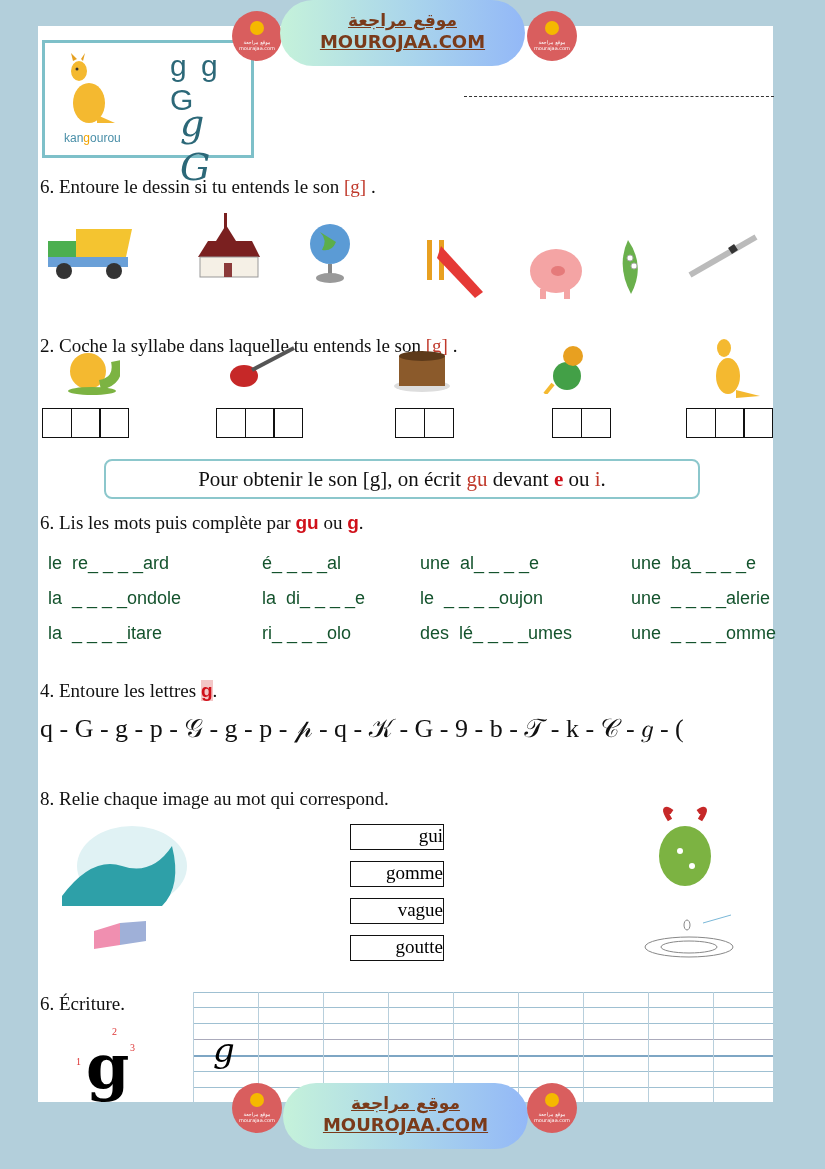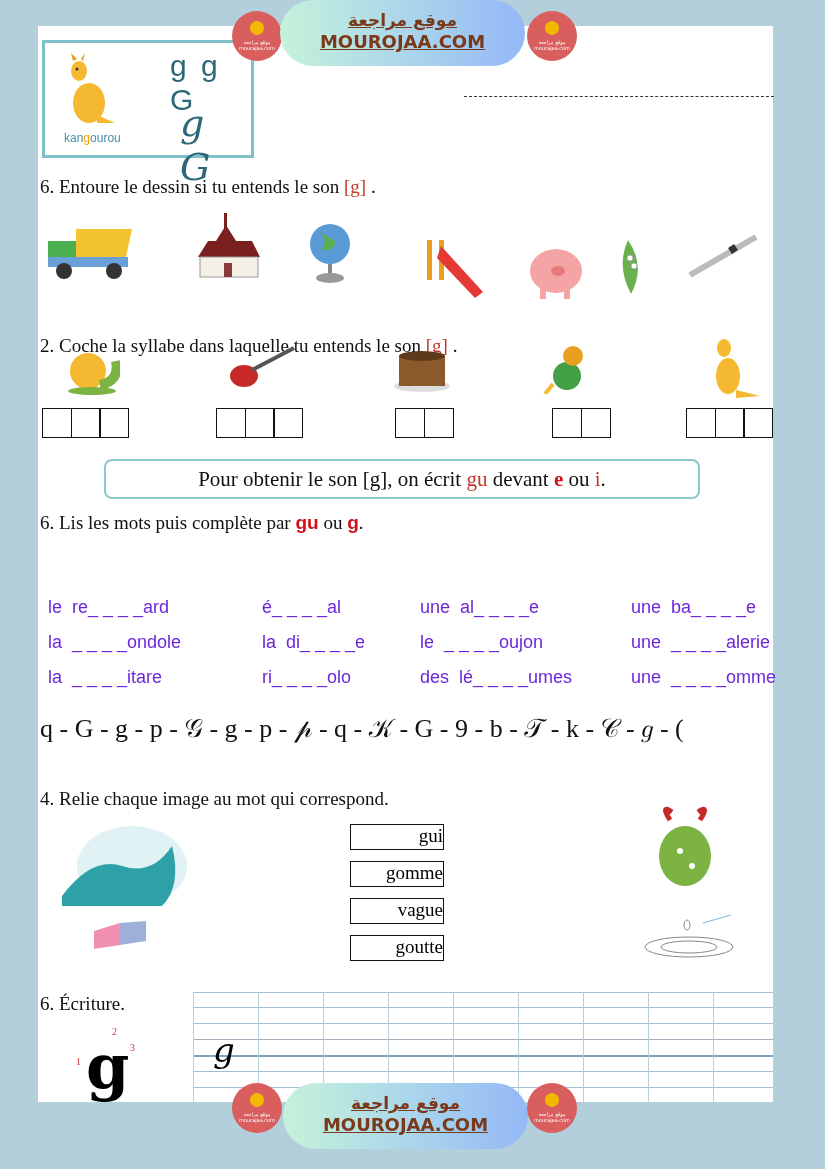--- a/index.html
+++ b/index.html
@@ -18,21 +18,21 @@
   .kbox .print{position:absolute;left:125px;top:6px;font-family:"Liberation Sans",sans-serif;font-size:30px;color:#2c6878;letter-spacing:3px;}
   .kbox .cursive{position:absolute;left:135px;top:58px;font-family:"DejaVu Serif",serif;font-style:italic;font-size:38px;color:#2c6878;letter-spacing:10px;}
   .dashline{position:absolute;left:426px;top:70px;width:310px;border-top:1px dashed #333;}
   .q{position:absolute;left:2px;font-size:19px;color:#111;}
   .red{color:#c0392b;}
   .redb{color:#d0101a;font-family:"Liberation Sans",sans-serif;font-weight:bold;}
   .pic{position:absolute;}
   .boxes{position:absolute;display:flex;}
   .boxes span{display:block;width:28px;height:28px;border:1.5px solid #111;margin-right:-1.5px;}
   .rule{position:absolute;left:66px;top:433px;width:592px;height:36px;border:2px solid #8cc7cc;border-radius:8px;text-align:center;font-size:21px;line-height:36px;color:#111;}
-  .words{position:absolute;left:10px;top:527px;width:740px;font-family:"Liberation Sans",sans-serif;font-size:18px;color:#6d28d9;margin-top:44px;}
+  .words{position:absolute;left:10px;top:527px;width:740px;font-family:"Liberation Sans",sans-serif;font-size:18px;color:#14532d;}
   .words .row{position:relative;height:35px;}
   .words .cell{position:absolute;white-space:pre;}
   .letters{position:absolute;left:2px;top:688px;font-size:26px;white-space:nowrap;color:#111;}
   .wordbox{position:absolute;left:312px;width:92px;height:24px;border:1.5px solid #111;text-align:right;font-size:19px;line-height:22px;}
   .grid{position:absolute;left:155px;top:966px;width:580px;height:110px;}
   .grid .h{position:absolute;left:0;right:0;border-top:1px solid #9fc0d2;}
   .grid .v{position:absolute;top:0;bottom:0;border-left:1px solid #b8cfdc;}
 </style>
 </head>
 <body>
@@ -162,23 +162,24 @@
       <span class="cell" style="left:583px">une  _ _ _ _alerie</span>
     </div>
     <div class="row">
       <span class="cell" style="left:0">la  _ _ _ _itare</span>
       <span class="cell" style="left:214px">ri_ _ _ _olo</span>
       <span class="cell" style="left:372px">des  lé_ _ _ _umes</span>
       <span class="cell" style="left:583px">une  _ _ _ _omme</span>
     </div>
   </div>
 
+  <div class="q" style="top:654px;"><span>4. Entoure les lettres </span><span class="redb" style="background:#f3c6c6">g</span><span>.</span></div>
   <div class="letters">q - G - g - p - 𝒢 - g - p - 𝓅 - q - 𝒦 - G - 9 - b - 𝒯 - k - 𝒞 - 𝑔 - (</div>
 
-  <div class="q" style="top:762px;">4. Relie chaque image au mot qui correspond.</div>
+  <div class="q" style="top:762px;">8. Relie chaque image au mot qui correspond.</div>
   <svg class="pic" style="left:14px;top:800px" width="140" height="90">
       <ellipse cx="80" cy="40" rx="55" ry="40" fill="#e0f2f4"></ellipse>
       <path d="M10 70 Q40 30 70 40 Q100 50 120 20 Q130 60 110 80 L10 80Z" fill="#2ea0a8"></path>
     </svg>
   <svg class="pic" style="left:52px;top:895px" width="60" height="30">
       <path d="M4 10 L30 2 L30 24 L4 28Z" fill="#f08fb0"></path>
       <path d="M30 2 L56 0 L56 20 L30 24Z" fill="#9fb0d8"></path>
     </svg>
   <div class="wordbox" style="top:798px">gui</div>
   <div class="wordbox" style="top:835px">gomme</div>

